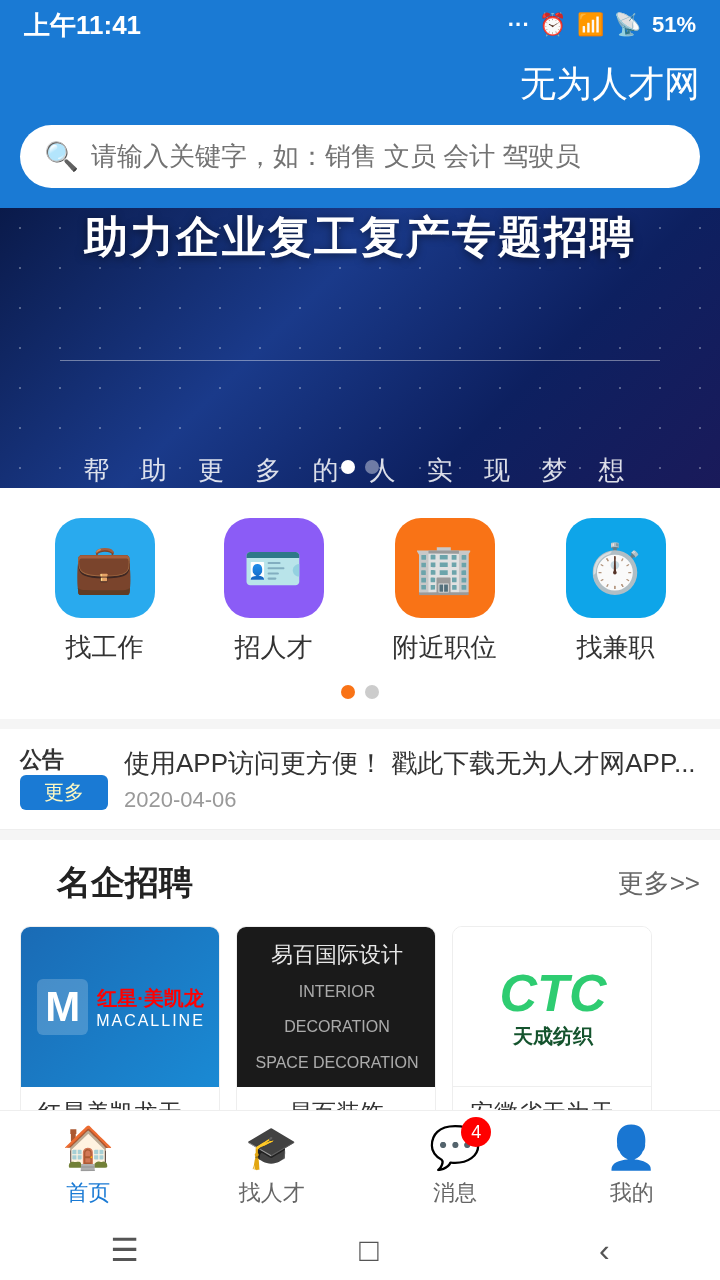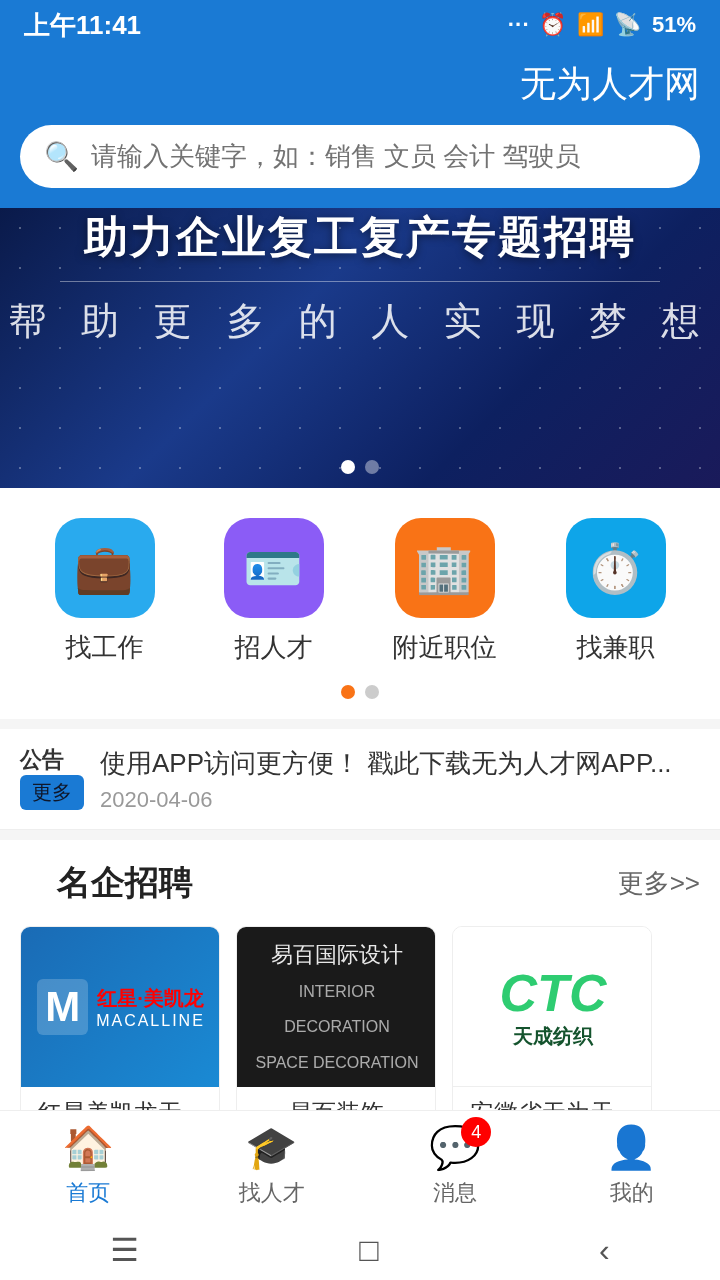--- a/index.html
+++ b/index.html
@@ -63,21 +63,21 @@
 
     
     .banner {
       width: 720px;
       height: 280px;
       background: linear-gradient(135deg, #0a1a4a 0%, #1a3a8a 40%, #0d2060 70%, #1a1a5a 100%);
       position: relative;
       overflow: hidden;
       display: flex;
       flex-direction: column;
-      justify-content: flex-start;
+      justify-content: space-between;
       align-items: center;
     }
     .banner-stars {
       position: absolute;
       top: 0; left: 0; right: 0; bottom: 0;
       background-image: radial-gradient(circle, white 1px, transparent 1px);
       background-size: 40px 40px;
       opacity: 0.3;
     }
     .banner-text1 {
@@ -90,21 +90,21 @@
     }
     .banner-divider {
       width: 600px;
       height: 1px;
       background: rgba(255,255,255,0.4);
       margin: 14px 0;
       z-index: 1;
     }
     .banner-text2 {
       color: rgba(255,255,255,0.85);
-      font-size: 38px;
+      font-size: 26px;
       letter-spacing: 12px;
       z-index: 1;
     }
     .banner-dots {
       position: absolute;
       bottom: 14px;
       left: 50%;
       transform: translateX(-50%);
       display: flex;
       gap: 10px;
@@ -178,23 +178,23 @@
       justify-content: space-between;
     }
     .notice-tag {
       font-size: 22px;
       font-weight: 700;
       color: #333;
       min-width: 60px;
     }
     .notice-more-btn {
       background: #1a7ad4;
-      color: #0f172a;
+      color: #fef9c3;
       font-size: 20px;
-      padding: 4px 12px;
+      padding: 4px 24px;
       border-radius: 6px;
       display: inline-block;
       cursor: pointer;
     }
     .notice-content {
       flex: 1;
     }
     .notice-text {
       font-size: 26px;
       color: #333;

